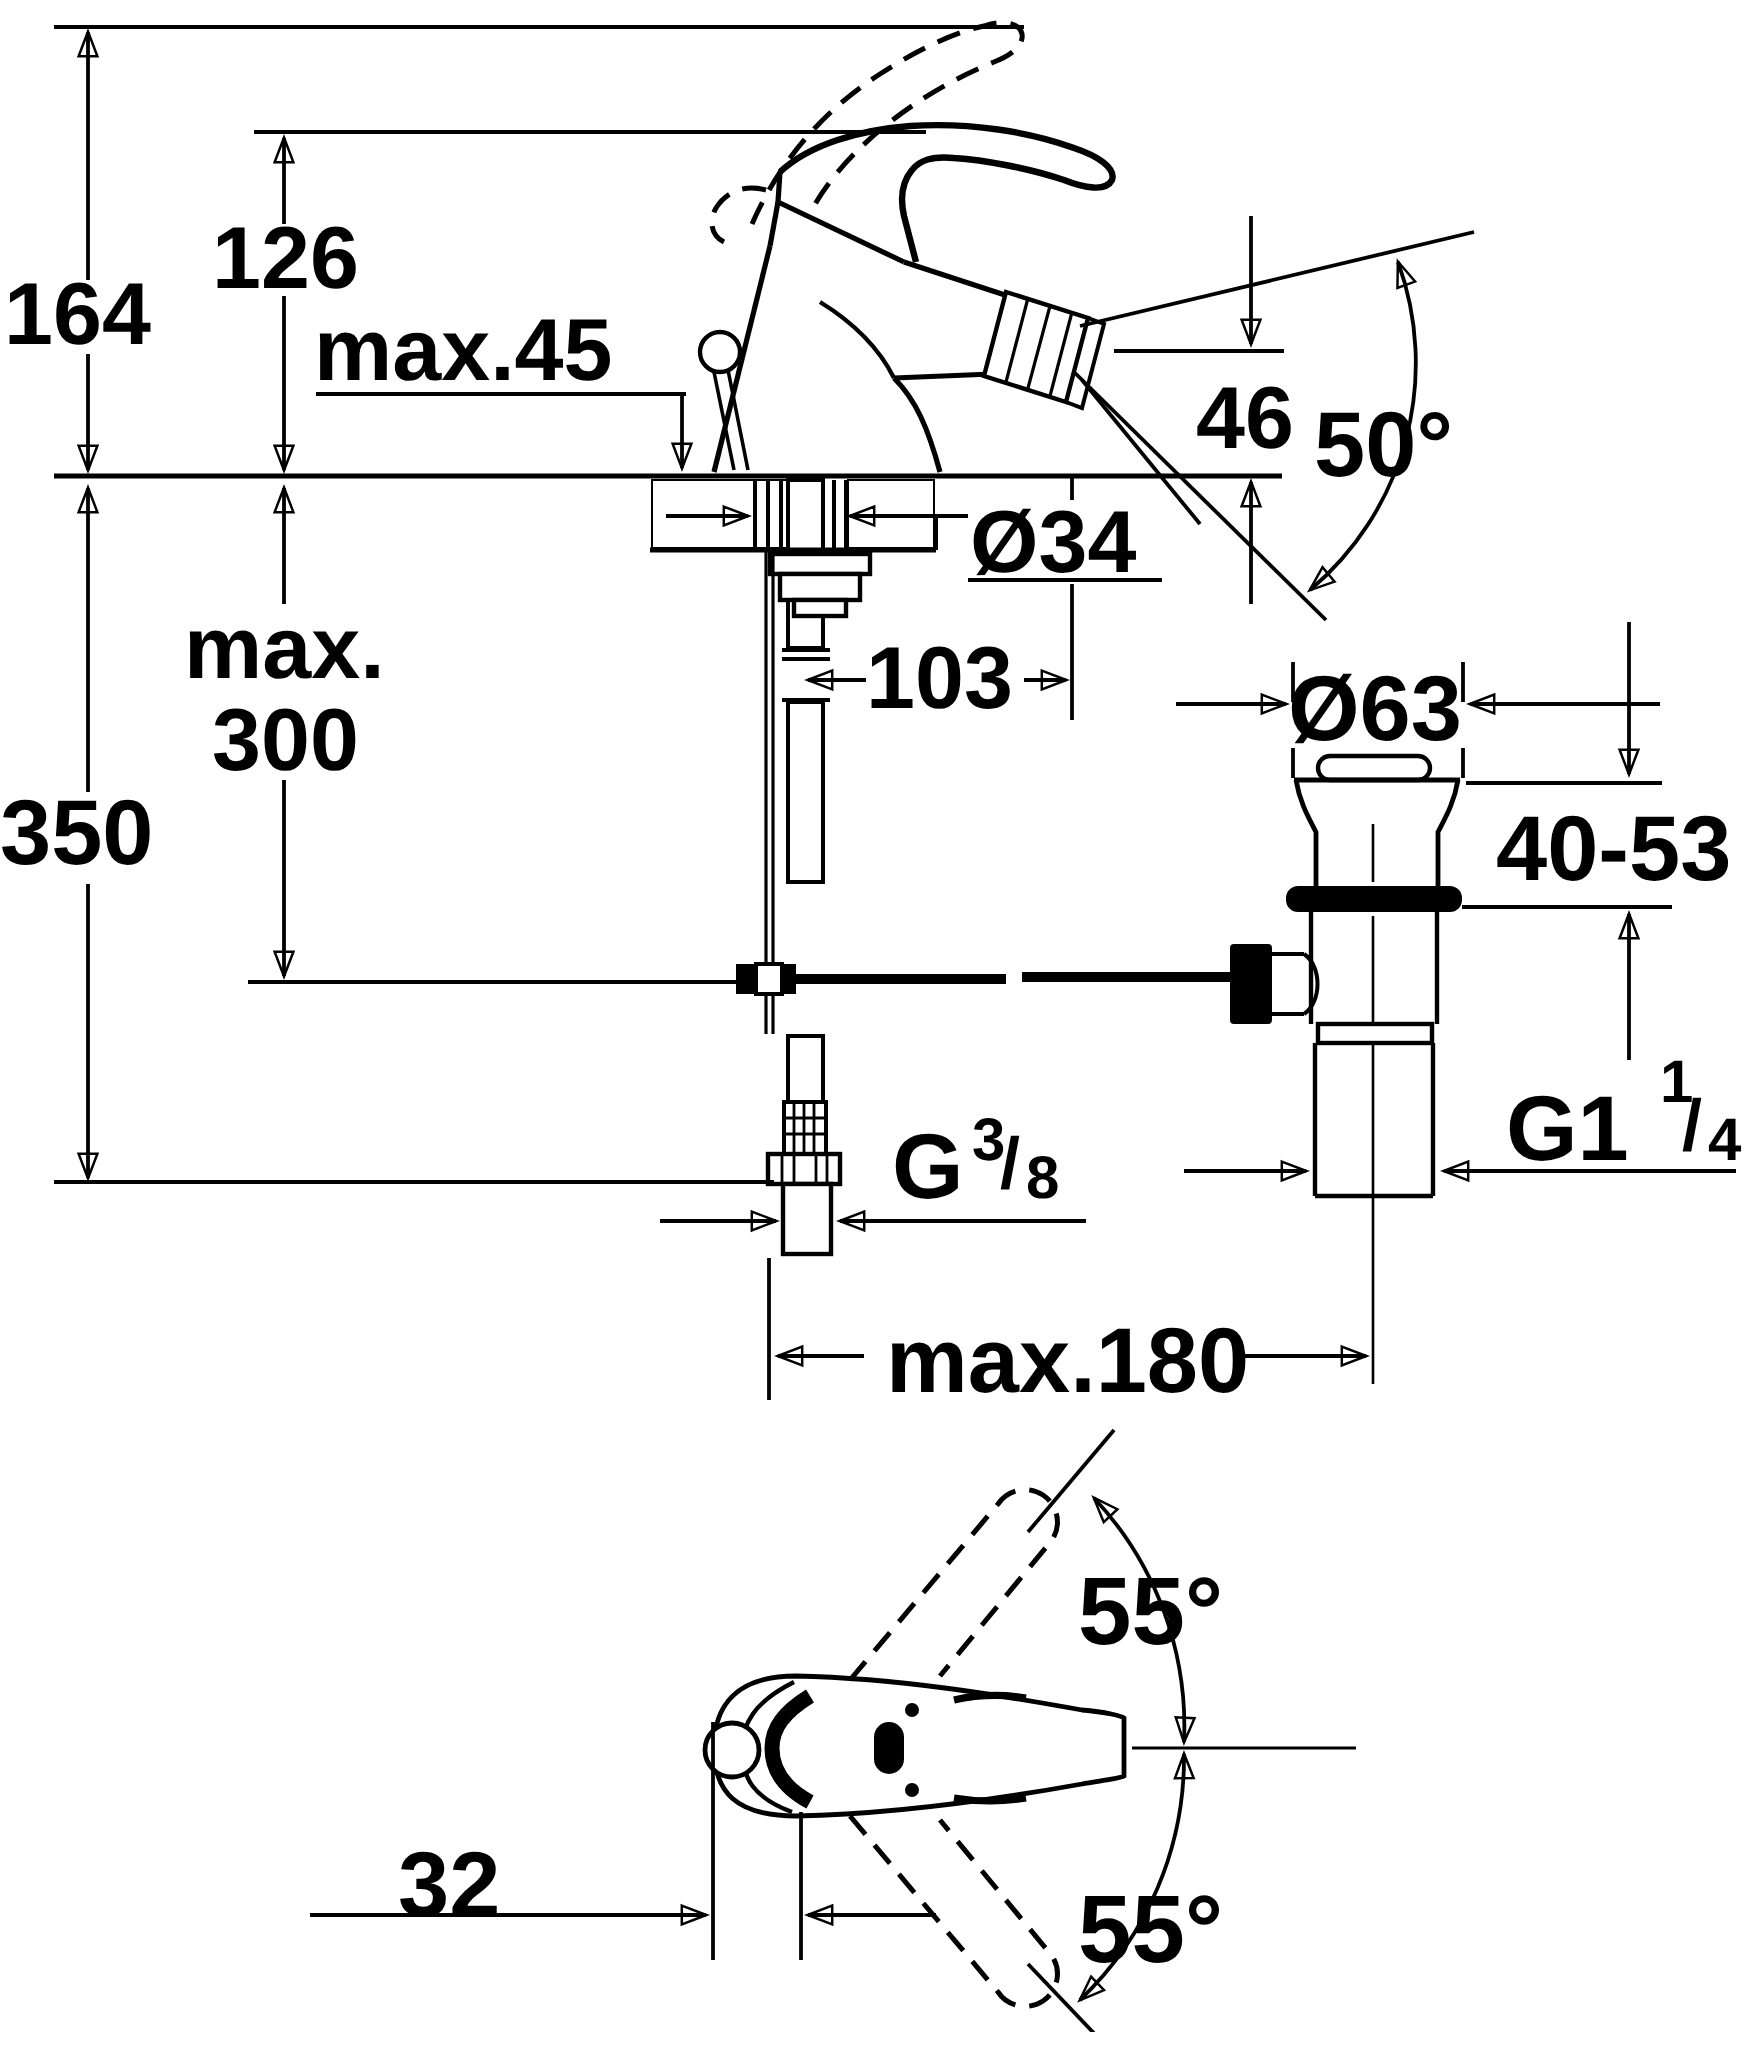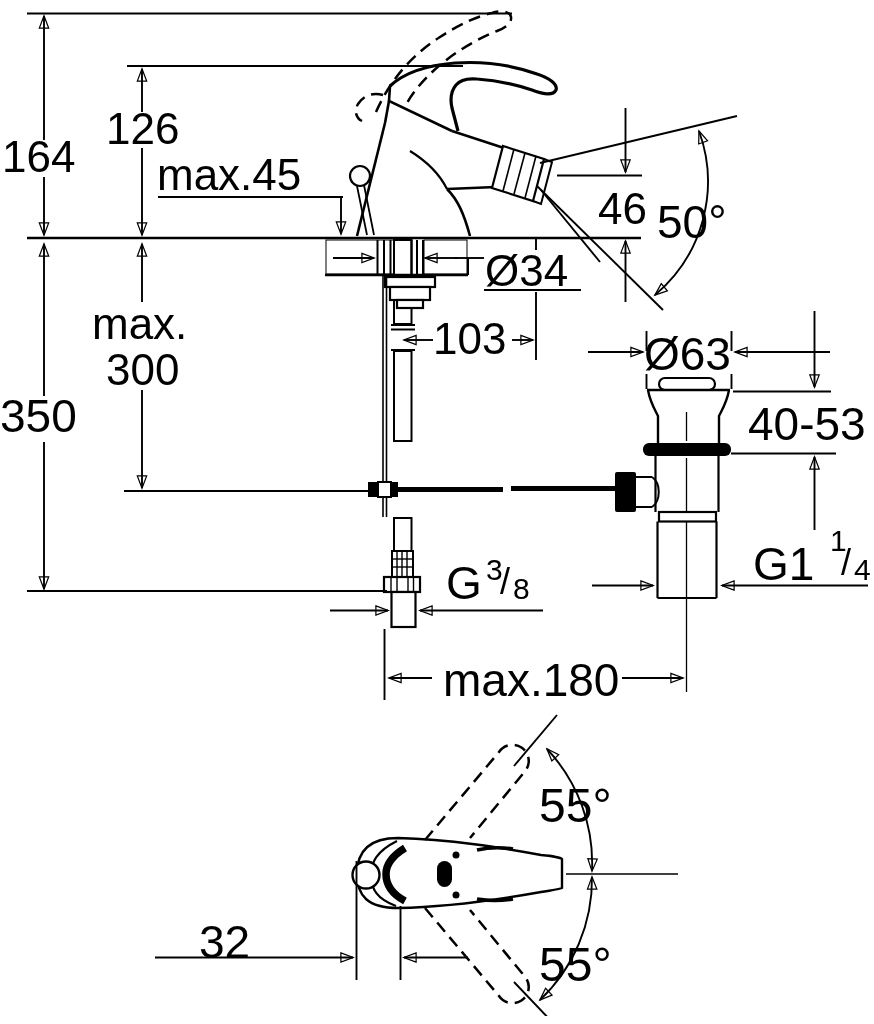--- a/index.html
+++ b/index.html
@@ -1,17 +1,17 @@
 <!DOCTYPE html>
 <html><head>
 <meta charset="utf-8">
 <style>
   html,body{margin:0;padding:0;background:#ffffff;}
   #stage{position:relative;width:874px;height:1016px;background:#ffffff;overflow:hidden;
-         font-family:"Liberation Sans", sans-serif;}
+         font-family:"Liberation Sans", sans-serif;font-weight:bold;}
   svg{position:absolute;left:0;top:0;}
   svg line, svg path, svg rect, svg circle, svg polyline{stroke:#000;fill:none;}
   .blk{fill:#000;stroke:none;}
   .wht{fill:#fff;}
   text{fill:#000;stroke:none;font-family:"Liberation Sans", sans-serif;}
   .t44{font-size:44px;}
   .t46{font-size:46px;}
   .t48{font-size:48px;}
   .t36{font-size:36px;}
   .t30{font-size:30px;}

